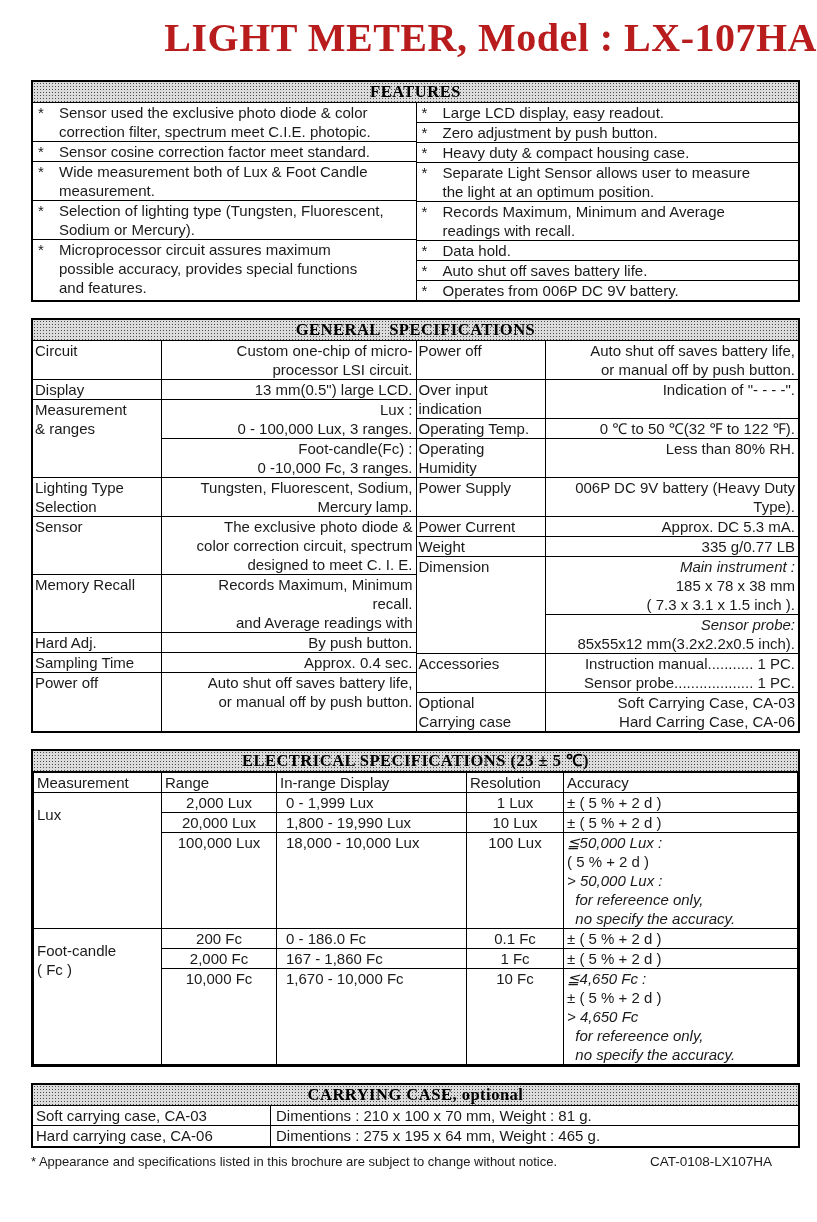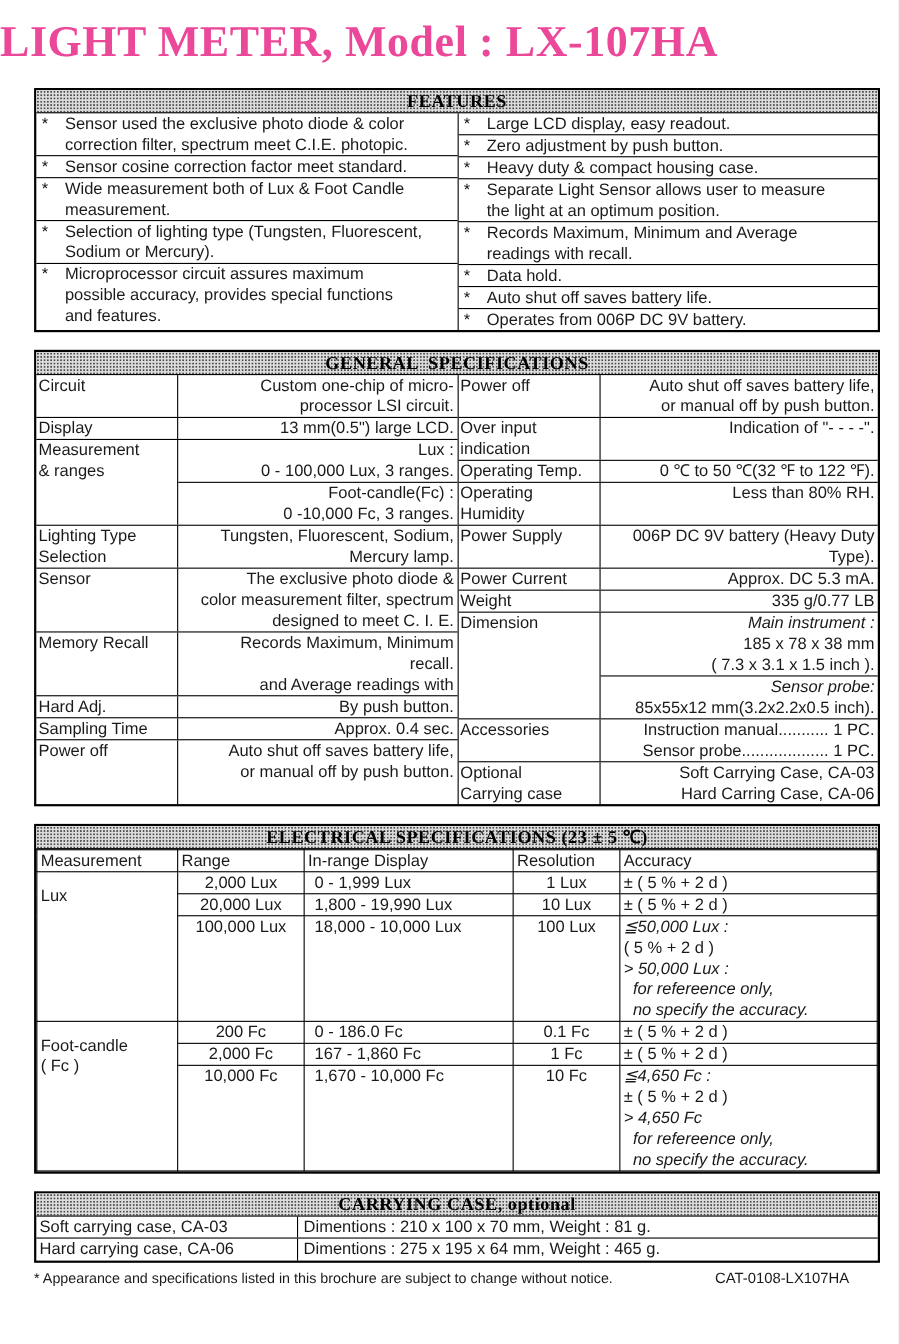--- a/index.html
+++ b/index.html
@@ -9,25 +9,25 @@
     width: 817px; height: 1222px;
     margin: 0 auto;
     background: #ffffff;
     font-family: "Liberation Sans", sans-serif;
     font-size: 15px; line-height: 19px;
     color: #1a1a1a;
     overflow: hidden;
   }
   .doc-title {
     padding-top: 14px;
-    text-align: left;
+    text-align: right;
     font-family: "Liberation Serif", serif;
     font-weight: bold;
     font-size: 40px; line-height: 48px;
-    color: #ec4899;
+    color: #b91c1c;
     letter-spacing: 0.5px;
   }
   .section { margin: 16px 17px 0 31px; width: 769px; }
   .section.first { margin-top: 18px; }
   .outer { border: 2px solid #000; }
   .sec-header {
     height: 21px;
     border-bottom: 1px solid #000;
     background-color: #dcdcdc;
     background-image: radial-gradient(circle, #4a4a4a 0.8px, transparent 0.95px);
@@ -250,21 +250,21 @@
                 </div>
               </div>
             </div>
             <div class="g-row">
               <div class="g-label">
                 <div class="ln">Sensor</div>
               </div>
               <div class="g-vals">
                 <div class="g-cell">
                   <div class="ln">The exclusive photo diode &amp;</div>
-                  <div class="ln">color measurement filter, spectrum</div>
+                  <div class="ln">color correction circuit, spectrum</div>
                   <div class="ln">designed to meet C. I. E.</div>
                 </div>
               </div>
             </div>
             <div class="g-row">
               <div class="g-label">
                 <div class="ln">Memory Recall</div>
               </div>
               <div class="g-vals">
                 <div class="g-cell">

